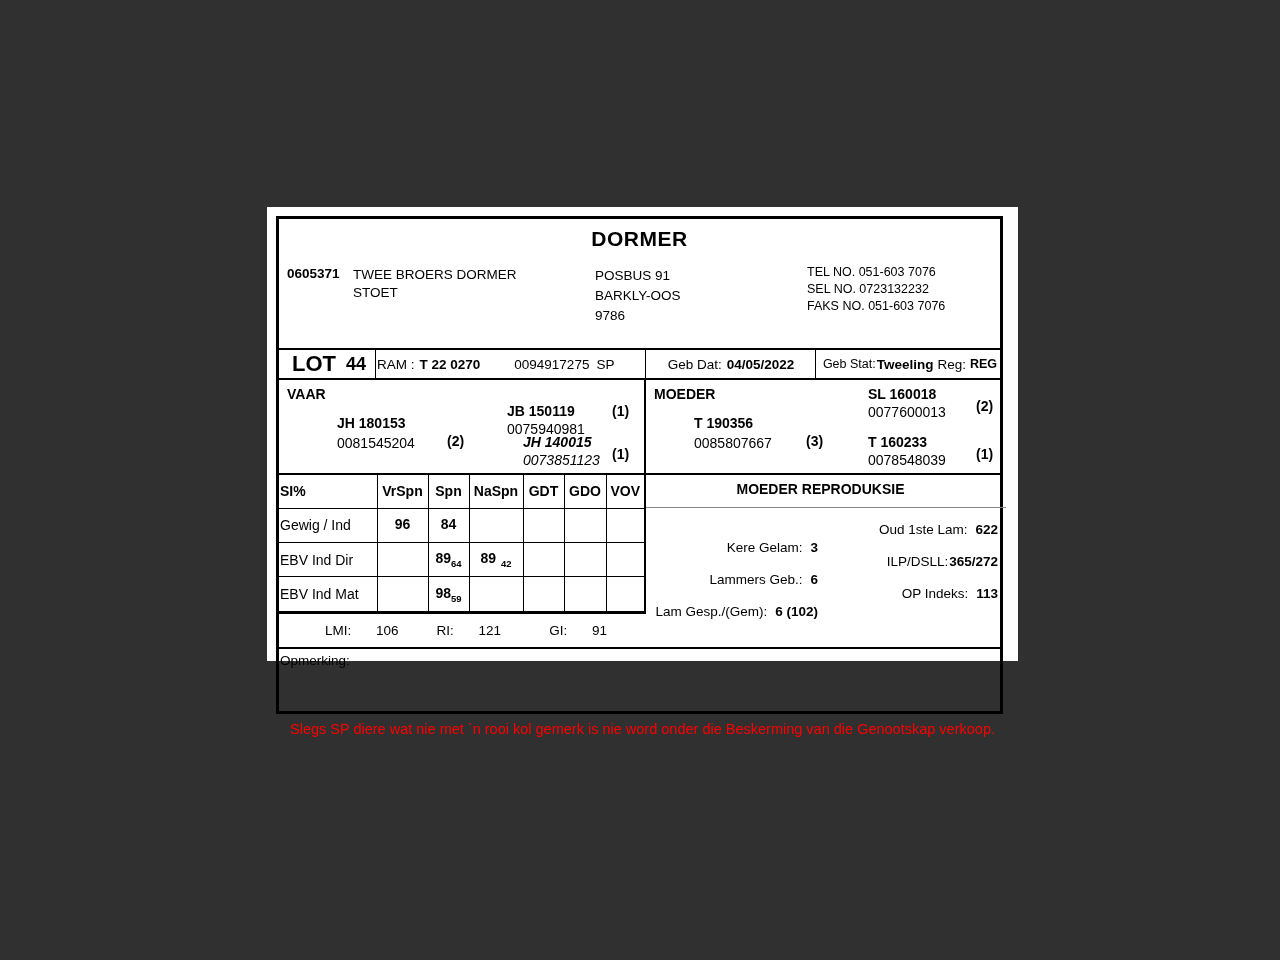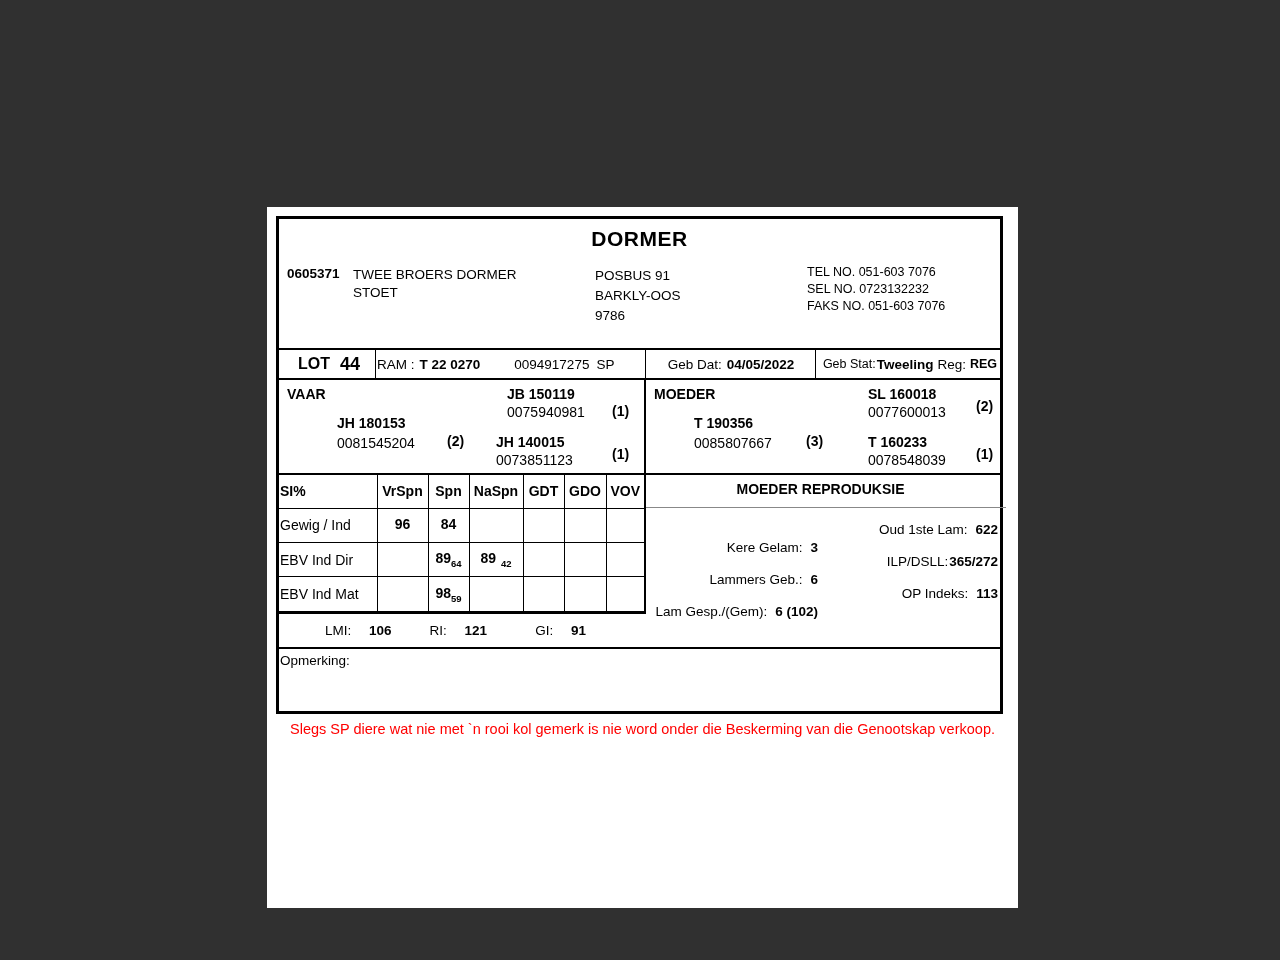--- a/index.html
+++ b/index.html
@@ -10,21 +10,21 @@
     height: 960px;
     overflow: hidden;
     font-family: "Liberation Sans", sans-serif;
   }
 
   #page {
     position: absolute;
     left: 267px;
     top: 207px;
     width: 751px;
-    height: 701px;
+    height: 454px;
     background: #ffffff;
   }
 
   
   #frame {
     position: absolute;
     left: 9px;
     top: 9px;
     width: 727px;
     height: 498px;
@@ -67,21 +67,21 @@
     display: flex; align-items: center;
     font-size: 13.5px; box-sizing: border-box;
   }
   .vline { position: absolute; top: 0; height: 100%; width: 1px; background: #000; }
 
   #c-lot   { left: 4px;   width: 92px; justify-content: center; }
   #c-ram   { left: 98px;  width: 268px; }
   #c-geb   { left: 368px; width: 168px; justify-content: center; }
   #c-stat  { left: 538px; width: 186px; justify-content: center; }
 
-  .lot-label { font-size: 16px; font-weight: bold; }
+  .lot-label { font-size: 22px; font-weight: bold; }
   .lot-num   { font-size: 18px; font-weight: bold; margin-left: 10px; }
   .b { font-weight: bold; }
 
   
   #ped { left: 0; top: 161px; width: 100%; height: 95px;
          border-bottom: 2px solid #000; }
   #ped-mid { position: absolute; left: 365px; top: 0; width: 2px; height: 100%; background: #000; }
   .ped-side { position: absolute; top: 0; height: 100%; }
   #ped-left  { left: 0;     width: 365px; }
   #ped-right { left: 367px; width: 360px; }
@@ -90,23 +90,23 @@
   .parent { position: absolute; left: 58px; top: 33px; font-size: 14px; line-height: 20px; }
   .parent .tag { font-weight: bold; }
   .parent-mult {
     position: absolute; left: 168px; top: 53px;
     font-size: 14px; font-weight: bold;
   }
   .gp { position: absolute; font-size: 14px; line-height: 18px; }
   .gp .tag { font-weight: bold; }
   .gp-mult { position: absolute; font-size: 14px; font-weight: bold; }
 
-  #gp1  { left: 228px; top: 5px; }
+  #gp1  { left: 228px; top: 22px; }
   #gp1m { left: 333px; top: 23px; }
-  #gp2  { left: 217px; top: 53px; }
+  #gp2  { left: 244px; top: 53px; font-style: italic; }
   #gp2m { left: 333px; top: 66px; }
 
   #gp3  { left: 222px; top: 5px; }
   #gp3m { left: 330px; top: 18px; }
   #gp4  { left: 222px; top: 53px; }
   #gp4m { left: 330px; top: 66px; }
 
   .parent-r { left: 48px; }
   .parent-mult-r { left: 160px; }
 
@@ -148,21 +148,21 @@
 
   
   #idx {
     position: absolute; left: 0; top: 139px;
     width: 365px; height: 33px;
     display: flex; align-items: center;
     font-size: 13.5px;
   }
   #idx span { display: inline-block; }
   .idx-item { margin-right: 10px; }
-  .idx-val { font-weight: bold; margin-left: 14px; }
+  .idx-val { font-weight: normal; margin-left: 21px; }
 
   
   #repro { position: absolute; left: 367px; top: 0; width: 360px; height: 172px; }
   #repro-title {
     position: absolute; left: 0; right: 11px; top: 6px;
     text-align: center; font-size: 14px; font-weight: bold;
   }
   #repro-hr { position: absolute; left: 0; right: 0; top: 32px; height: 1px; background: #888; }
   #repro-grid {
     position: absolute; left: 0; top: 38px; right: 0;

